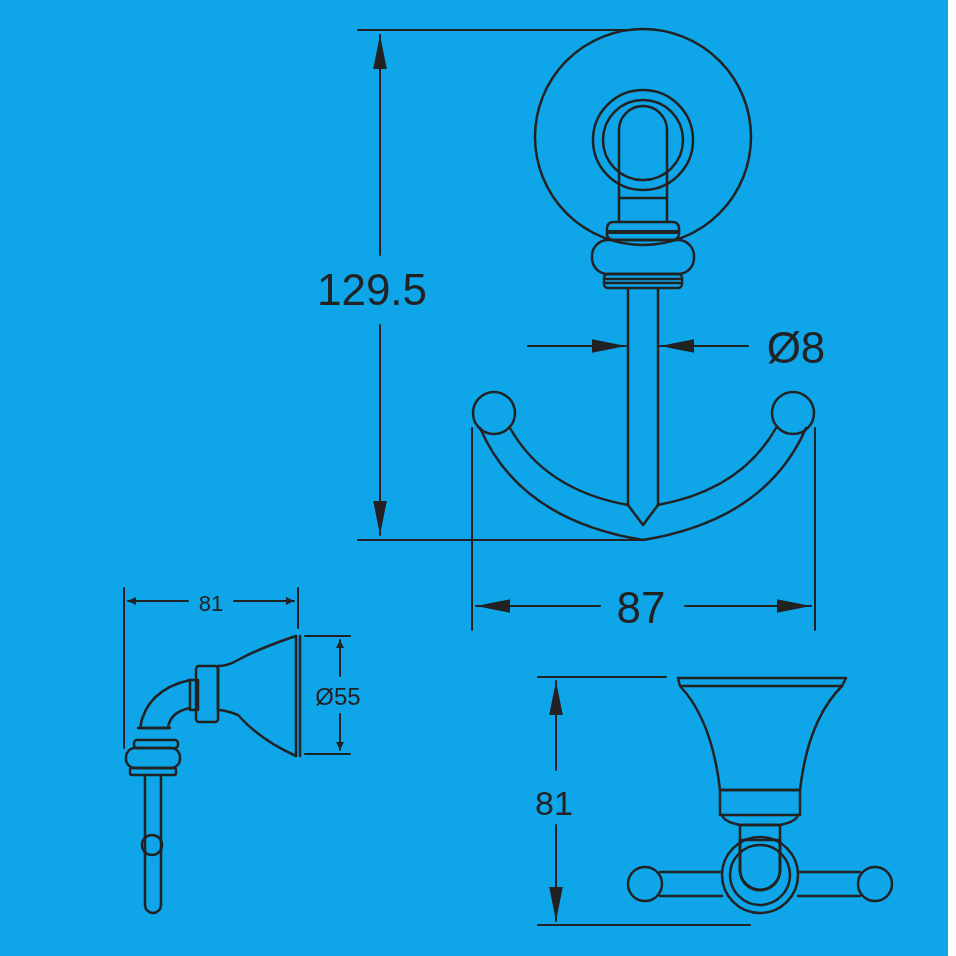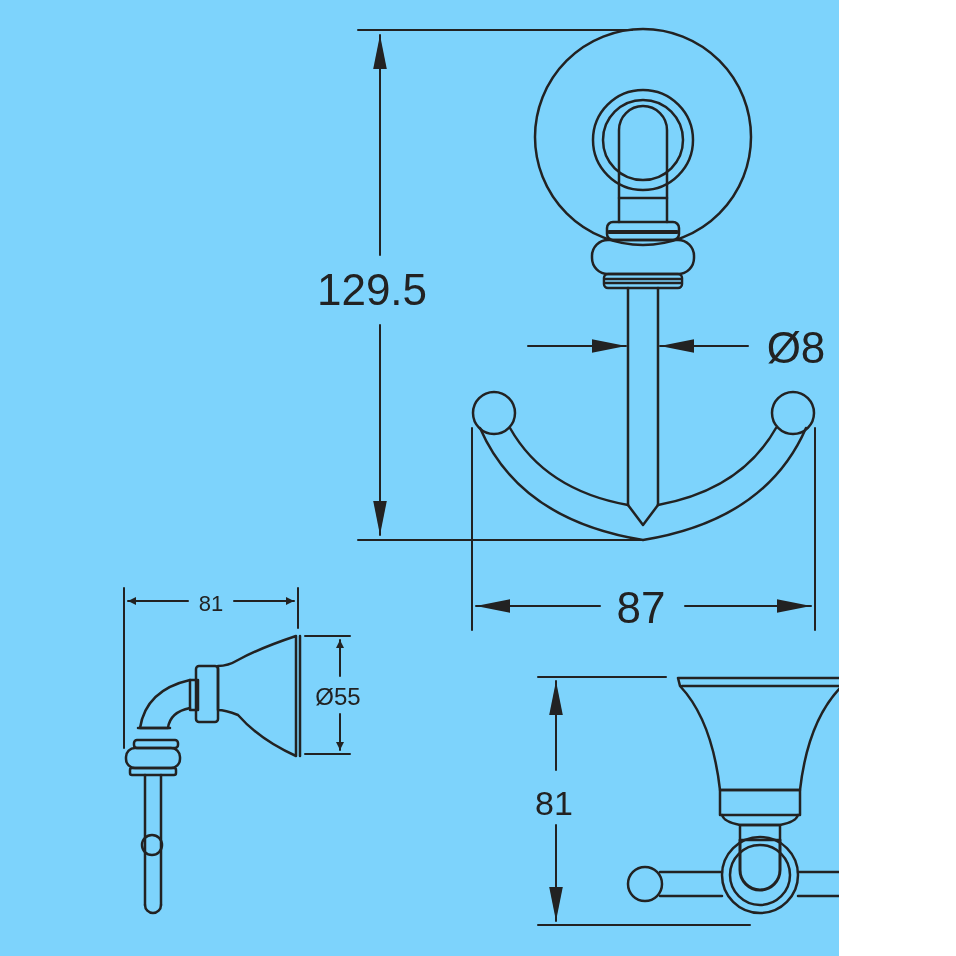--- a/index.html
+++ b/index.html
@@ -1,16 +1,16 @@
 <!DOCTYPE html>
 <html><head>
 <meta charset="utf-8">
 <style>
 html,body{margin:0;padding:0;background:#fff;}
-#canvas{position:relative;width:807px;height:956px;background:#7dd3fc;overflow:hidden;padding-left:32px;}
+#canvas{position:relative;width:948px;height:956px;background:#0ea5e9;overflow:hidden;}
 svg{position:absolute;left:0;top:0;}
 .dim{font-family:"Liberation Sans",sans-serif;fill:#222;}
 </style>
 </head>
 <body>
 
 <div id="canvas">
 <svg width="956" height="956" viewBox="0 0 956 956" stroke="#222" fill="none" stroke-width="2.5" stroke-linecap="round" stroke-linejoin="round">
   <defs>
     <marker id="ah" viewBox="0 0 10 10" refX="10" refY="5" markerWidth="10" markerHeight="8" orient="auto-start-reverse" markerUnits="userSpaceOnUse">

